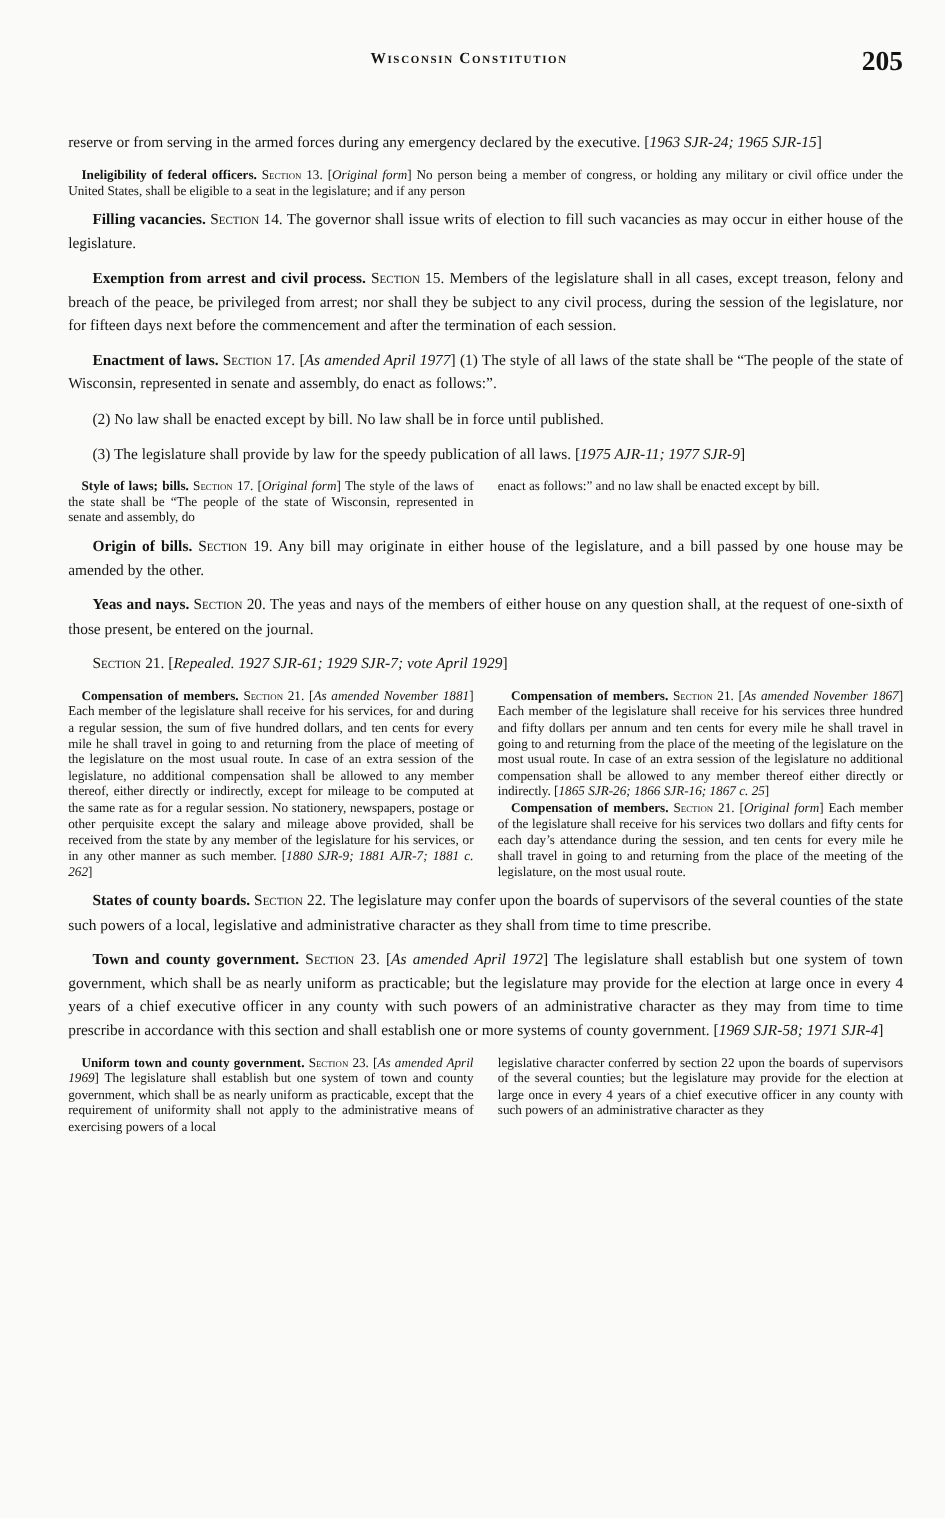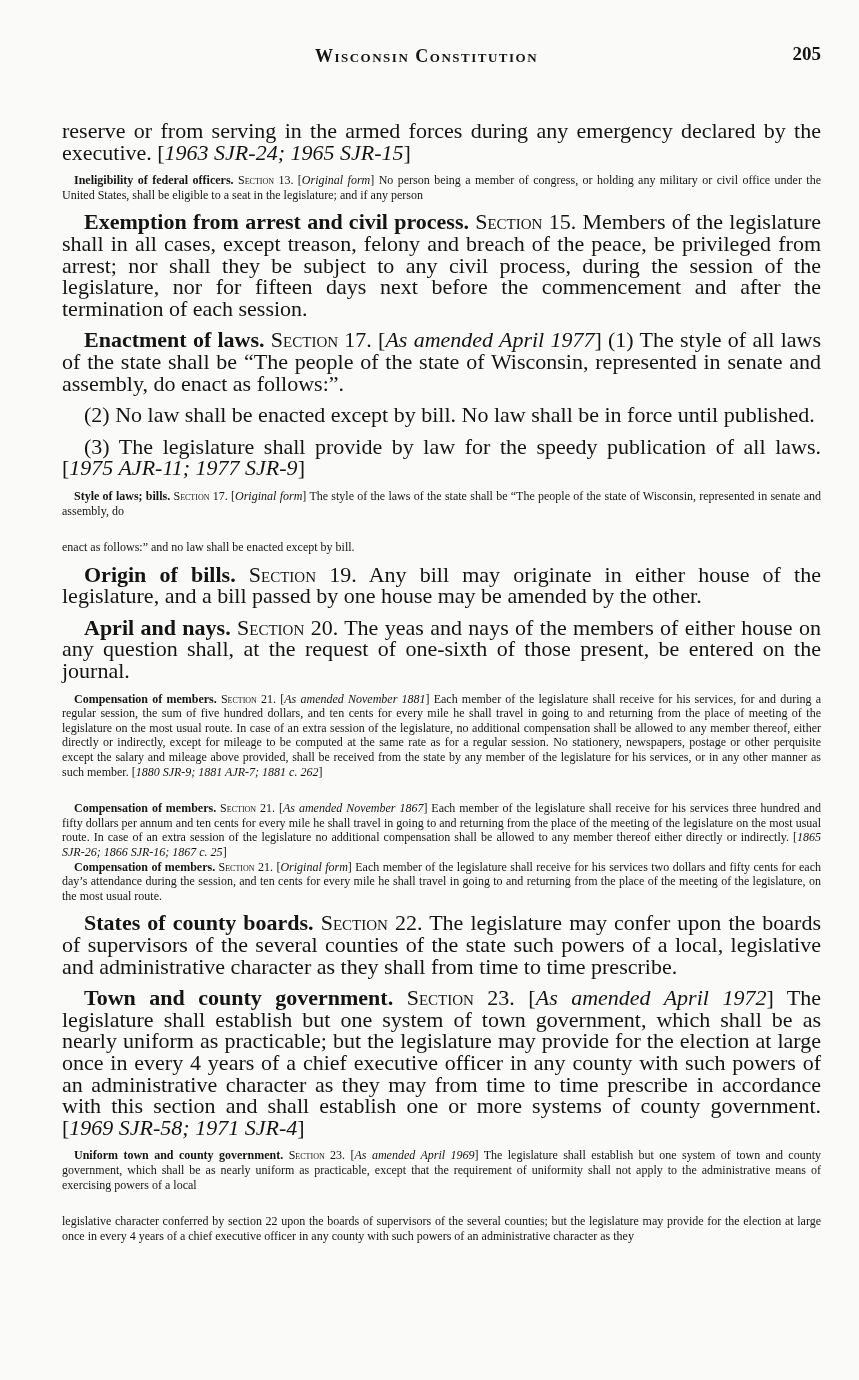--- a/index.html
+++ b/index.html
@@ -25,51 +25,50 @@
     position: relative;
     height: 26px;
     margin-bottom: 48px;
   }
   .header-title {
     position: absolute;
     left: 0; right: 30px;
     text-align: center;
     font-variant: small-caps;
     font-weight: 600;
-    font-size: 18px;
+    font-size: 14px;
     letter-spacing: 1.5px;
   }
   .page-number {
     position: absolute;
     right: 0;
     top: -3px;
     font-weight: 700;
-    font-size: 19px;
+    font-size: 25px;
   }
   .para {
     text-align: justify;
   }
   .para-large {
-    font-size: 22px;
+    font-size: 14px;
     line-height: 21.6px;
     margin: 0 0 10px 0;
     text-indent: 22px;
   }
   .para-small {
     font-size: 12px;
     line-height: 14.6px;
     margin: 0;
     text-indent: 12px;
   }
   .para.noindent { text-indent: 0; }
   .twocol {
     display: flex;
     gap: 22px;
     margin: 1px 0 9px 0;
-    flex-direction: column;
   }
   .col { flex: 1 1 0; min-width: 0; }
   .run-b  { font-weight: 700; }
   .run-i  { font-style: italic; }
   .run-sc { font-variant: small-caps; }
 </style>
 </head>
 <body>
 
 <div class="page">
@@ -77,34 +76,36 @@
     <div class="header-title">Wisconsin Constitution</div>
     <div class="page-number">205</div>
   </div>
   <main>
       <p class="para para-large noindent"><span class="run">reserve or from serving in the armed forces during any emergency declared by the executive. [</span><span class="run run-i">1963 SJR-24; 1965 SJR-15</span><span class="run">]</span></p>
       <div class="twocol">
         <div class="col">
           <p class="para para-small"><span class="run run-b">Ineligibility of federal officers. </span><span class="run run-sc">Section</span><span class="run"> 13. [</span><span class="run run-i">Original form</span><span class="run">] No person being a member of congress, or holding any military or civil office under the United States, shall be eligible to a seat in the legislature; and if any person</span></p>
         </div>
       </div>
+      <p class="para para-large"><span class="run run-b">Filling vacancies. </span><span class="run run-sc">Section</span><span class="run"> 14.  The governor shall issue writs of election to fill such vacancies as may occur in either house of the legislature.</span></p>
       <p class="para para-large"><span class="run run-b">Exemption from arrest and civil process. </span><span class="run run-sc">Section</span><span class="run"> 15. Members of the legislature shall in all cases, except treason, felony and breach of the peace, be privileged from arrest; nor shall they be subject to any civil process, during the session of the legislature, nor for fifteen days next before the commencement and after the termination of each session.</span></p>
       <p class="para para-large"><span class="run run-b">Enactment of laws. </span><span class="run run-sc">Section</span><span class="run"> 17. [</span><span class="run run-i">As amended April 1977</span><span class="run">] (1) The style of all laws of the state shall be “The people of the state of Wisconsin, represented in senate and assembly, do enact as follows:”.</span></p>
       <p class="para para-large"><span class="run">(2) No law shall be enacted except by bill.  No law shall be in force until published.</span></p>
       <p class="para para-large"><span class="run">(3) The legislature shall provide by law for the speedy publication of all laws. [</span><span class="run run-i">1975 AJR-11; 1977 SJR-9</span><span class="run">]</span></p>
       <div class="twocol">
         <div class="col">
           <p class="para para-small"><span class="run run-b">Style of laws; bills. </span><span class="run run-sc">Section</span><span class="run"> 17. [</span><span class="run run-i">Original form</span><span class="run">] The style of the laws of the state shall be “The people of the state of Wisconsin, represented in senate and assembly, do</span></p>
         </div>
         <div class="col">
           <p class="para para-small noindent"><span class="run">enact as follows:”  and no law shall be enacted except by bill.</span></p>
         </div>
       </div>
       <p class="para para-large"><span class="run run-b">Origin of bills. </span><span class="run run-sc">Section</span><span class="run"> 19.  Any bill may originate in either house of the legislature, and a bill passed by one house may be amended by the other.</span></p>
-      <p class="para para-large"><span class="run run-b">April and nays. </span><span class="run run-sc">Section</span><span class="run"> 20.  The yeas and nays of the members of either house on any question shall, at the request of one-sixth of those present, be entered on the journal.</span></p>
+      <p class="para para-large"><span class="run run-b">Yeas and nays. </span><span class="run run-sc">Section</span><span class="run"> 20.  The yeas and nays of the members of either house on any question shall, at the request of one-sixth of those present, be entered on the journal.</span></p>
+      <p class="para para-large"><span class="run run-sc">Section</span><span class="run"> 21. [</span><span class="run run-i">Repealed.  1927 SJR-61; 1929 SJR-7; vote April 1929</span><span class="run">]</span></p>
       <div class="twocol">
         <div class="col">
           <p class="para para-small"><span class="run run-b">Compensation of members. </span><span class="run run-sc">Section</span><span class="run"> 21. [</span><span class="run run-i">As amended November 1881</span><span class="run">] Each member of the legislature shall receive for his services, for and during a regular session, the sum of five hundred dollars, and ten cents for every mile he shall travel in going to and returning from the place of meeting of the legislature on the most usual route. In case of an extra session of the legislature, no additional compensation shall be allowed to any member thereof, either directly or indirectly, except for mileage to be computed at the same rate as for a regular session.  No stationery, newspapers, postage or other perquisite except the salary and mileage above provided, shall be received from the state by any member of the legislature for his services, or in any other manner as such member. [</span><span class="run run-i">1880 SJR-9; 1881 AJR-7; 1881 c. 262</span><span class="run">]</span></p>
         </div>
         <div class="col">
           <p class="para para-small"><span class="run run-b">Compensation of members. </span><span class="run run-sc">Section</span><span class="run"> 21. [</span><span class="run run-i">As amended November 1867</span><span class="run">] Each member of the legislature shall receive for his services three hundred and fifty dollars per annum and ten cents for every mile he shall travel in going to and returning from the place of the meeting of the legislature on the most usual route.  In case of an extra session of the legislature no additional compensation shall be allowed to any member thereof either directly or indirectly. [</span><span class="run run-i">1865 SJR-26; 1866 SJR-16; 1867 c. 25</span><span class="run">]</span></p>
           <p class="para para-small"><span class="run run-b">Compensation of members. </span><span class="run run-sc">Section</span><span class="run"> 21. [</span><span class="run run-i">Original form</span><span class="run">]  Each member of the legislature shall receive for his services two dollars and fifty cents for each day’s attendance during the session, and ten cents for every mile he shall travel in going to and returning from the place of the meeting of the legislature, on the most usual route.</span></p>
         </div>
       </div>
       <p class="para para-large"><span class="run run-b">States of county boards. </span><span class="run run-sc">Section</span><span class="run"> 22.  The legislature may confer upon the boards of supervisors of the several counties of the state such powers of a local, legislative and administrative character as they shall from time to time prescribe.</span></p>

